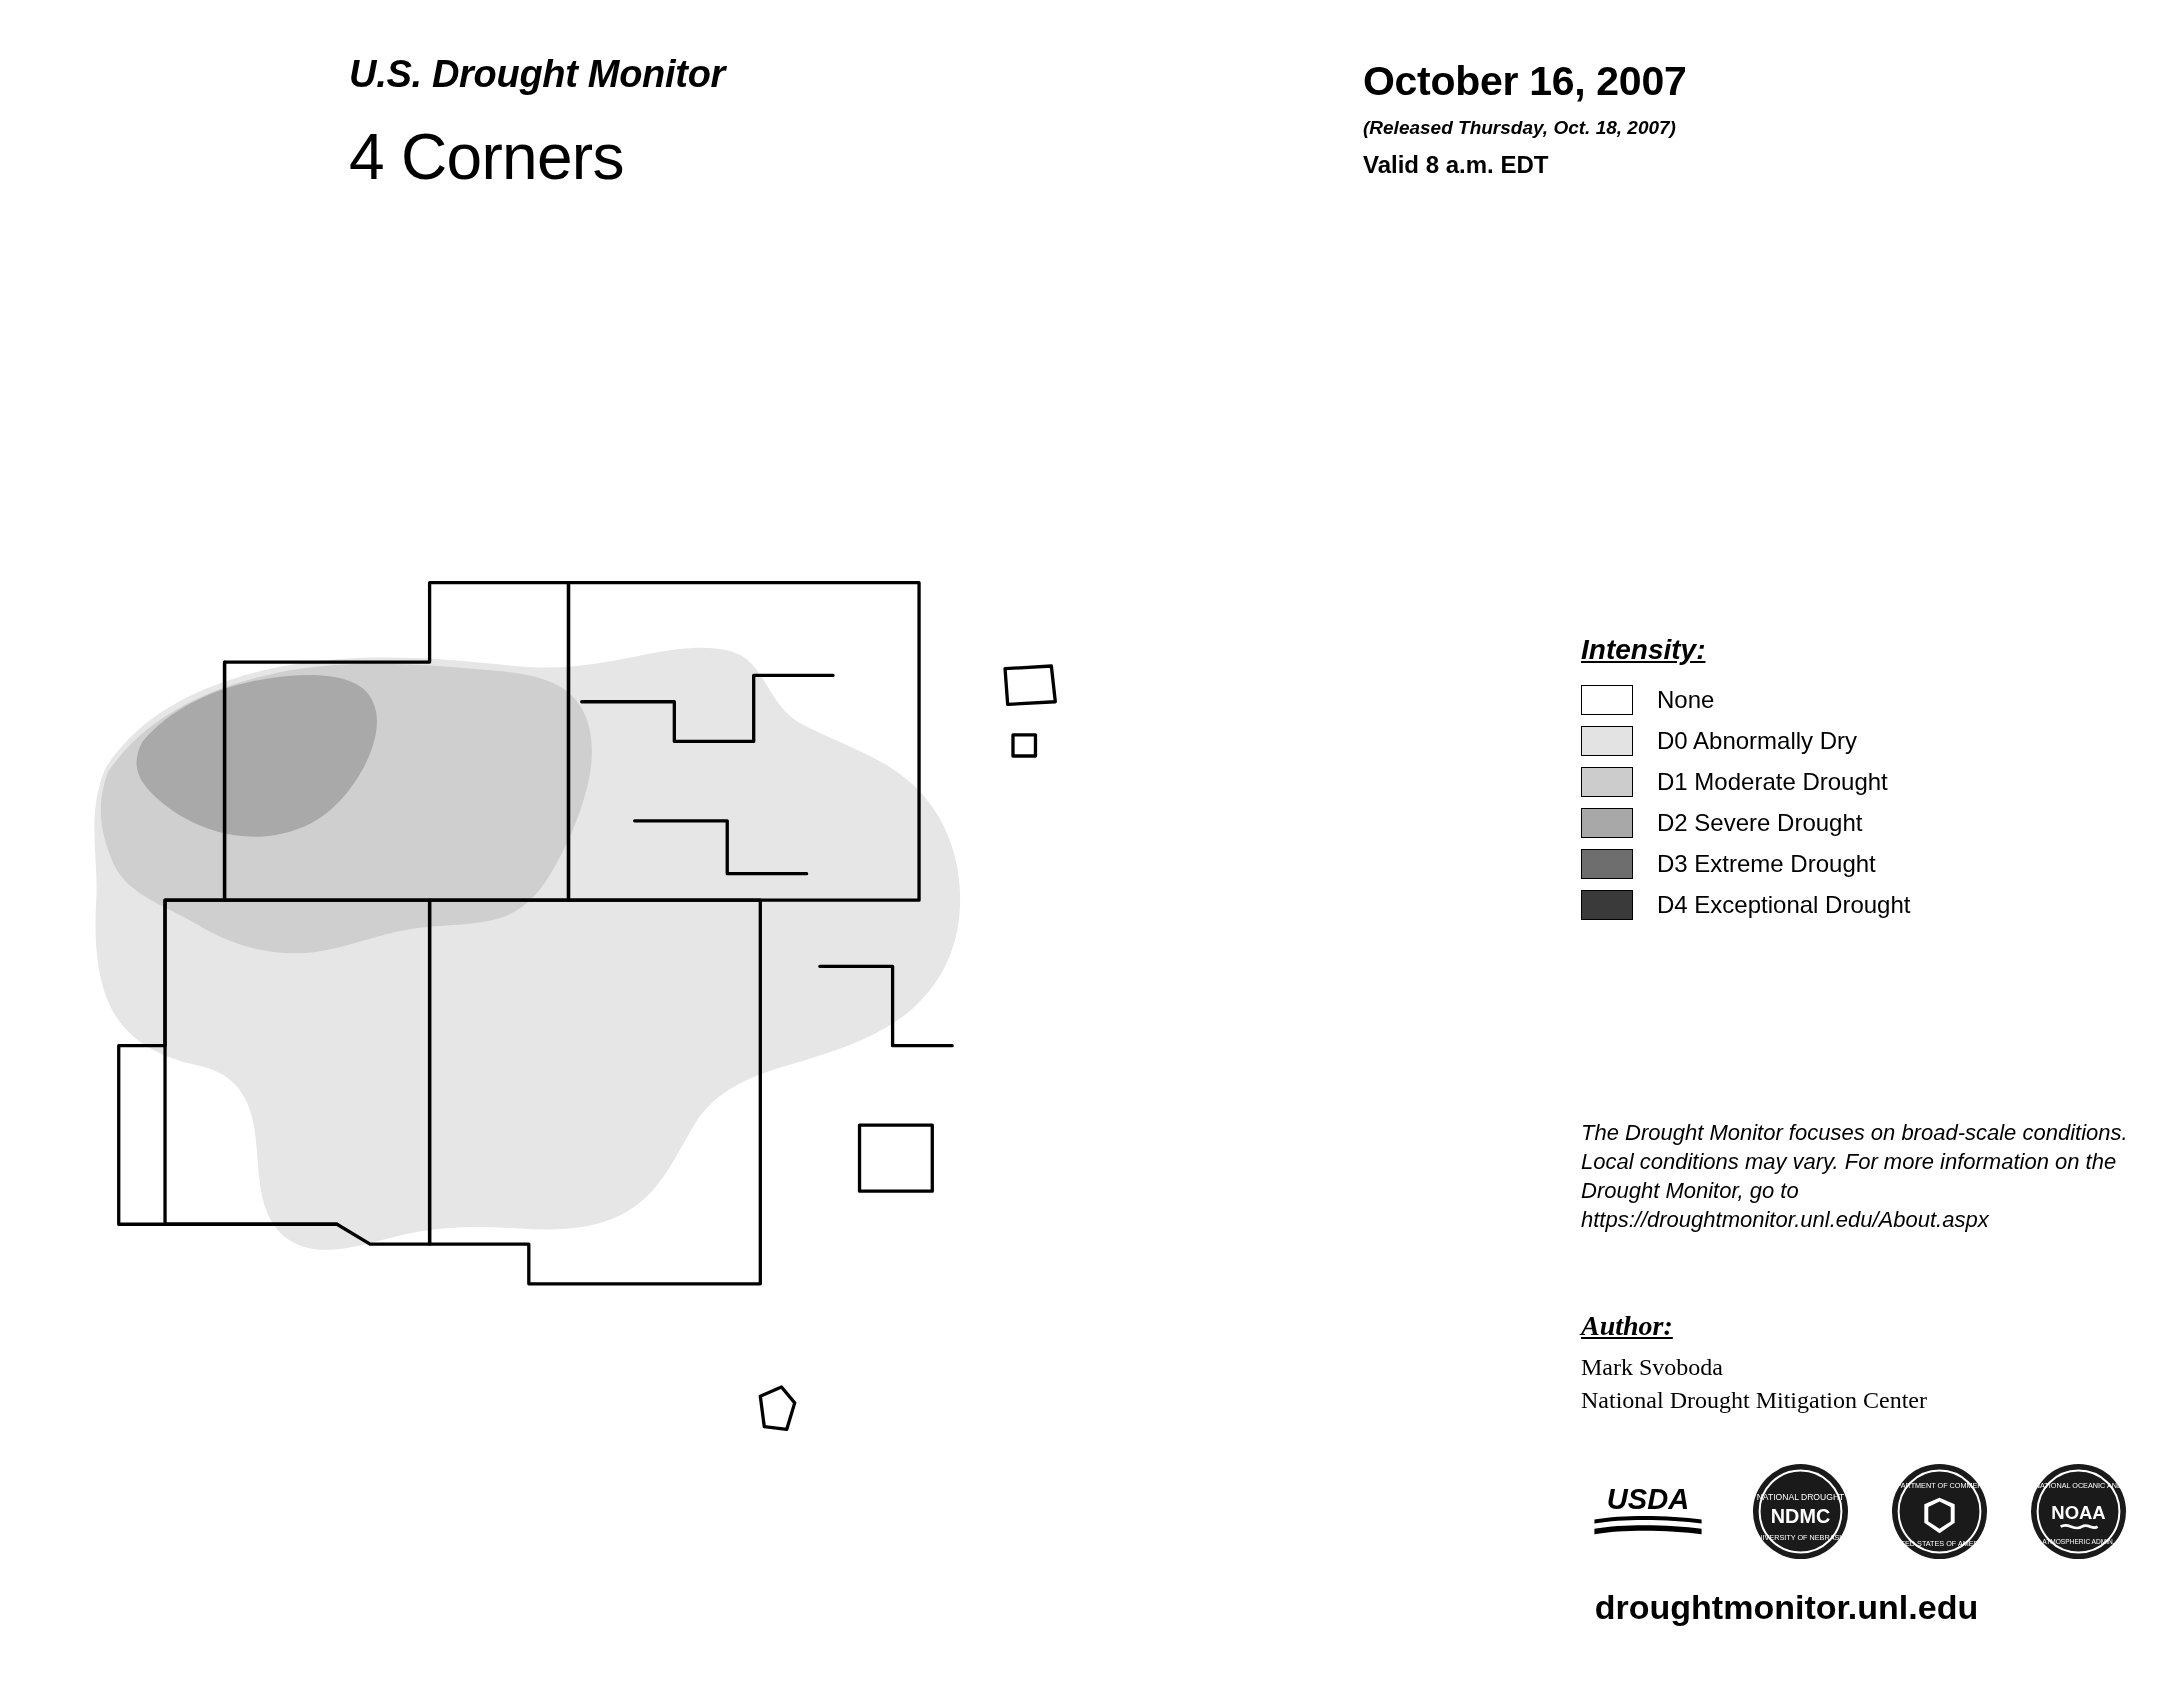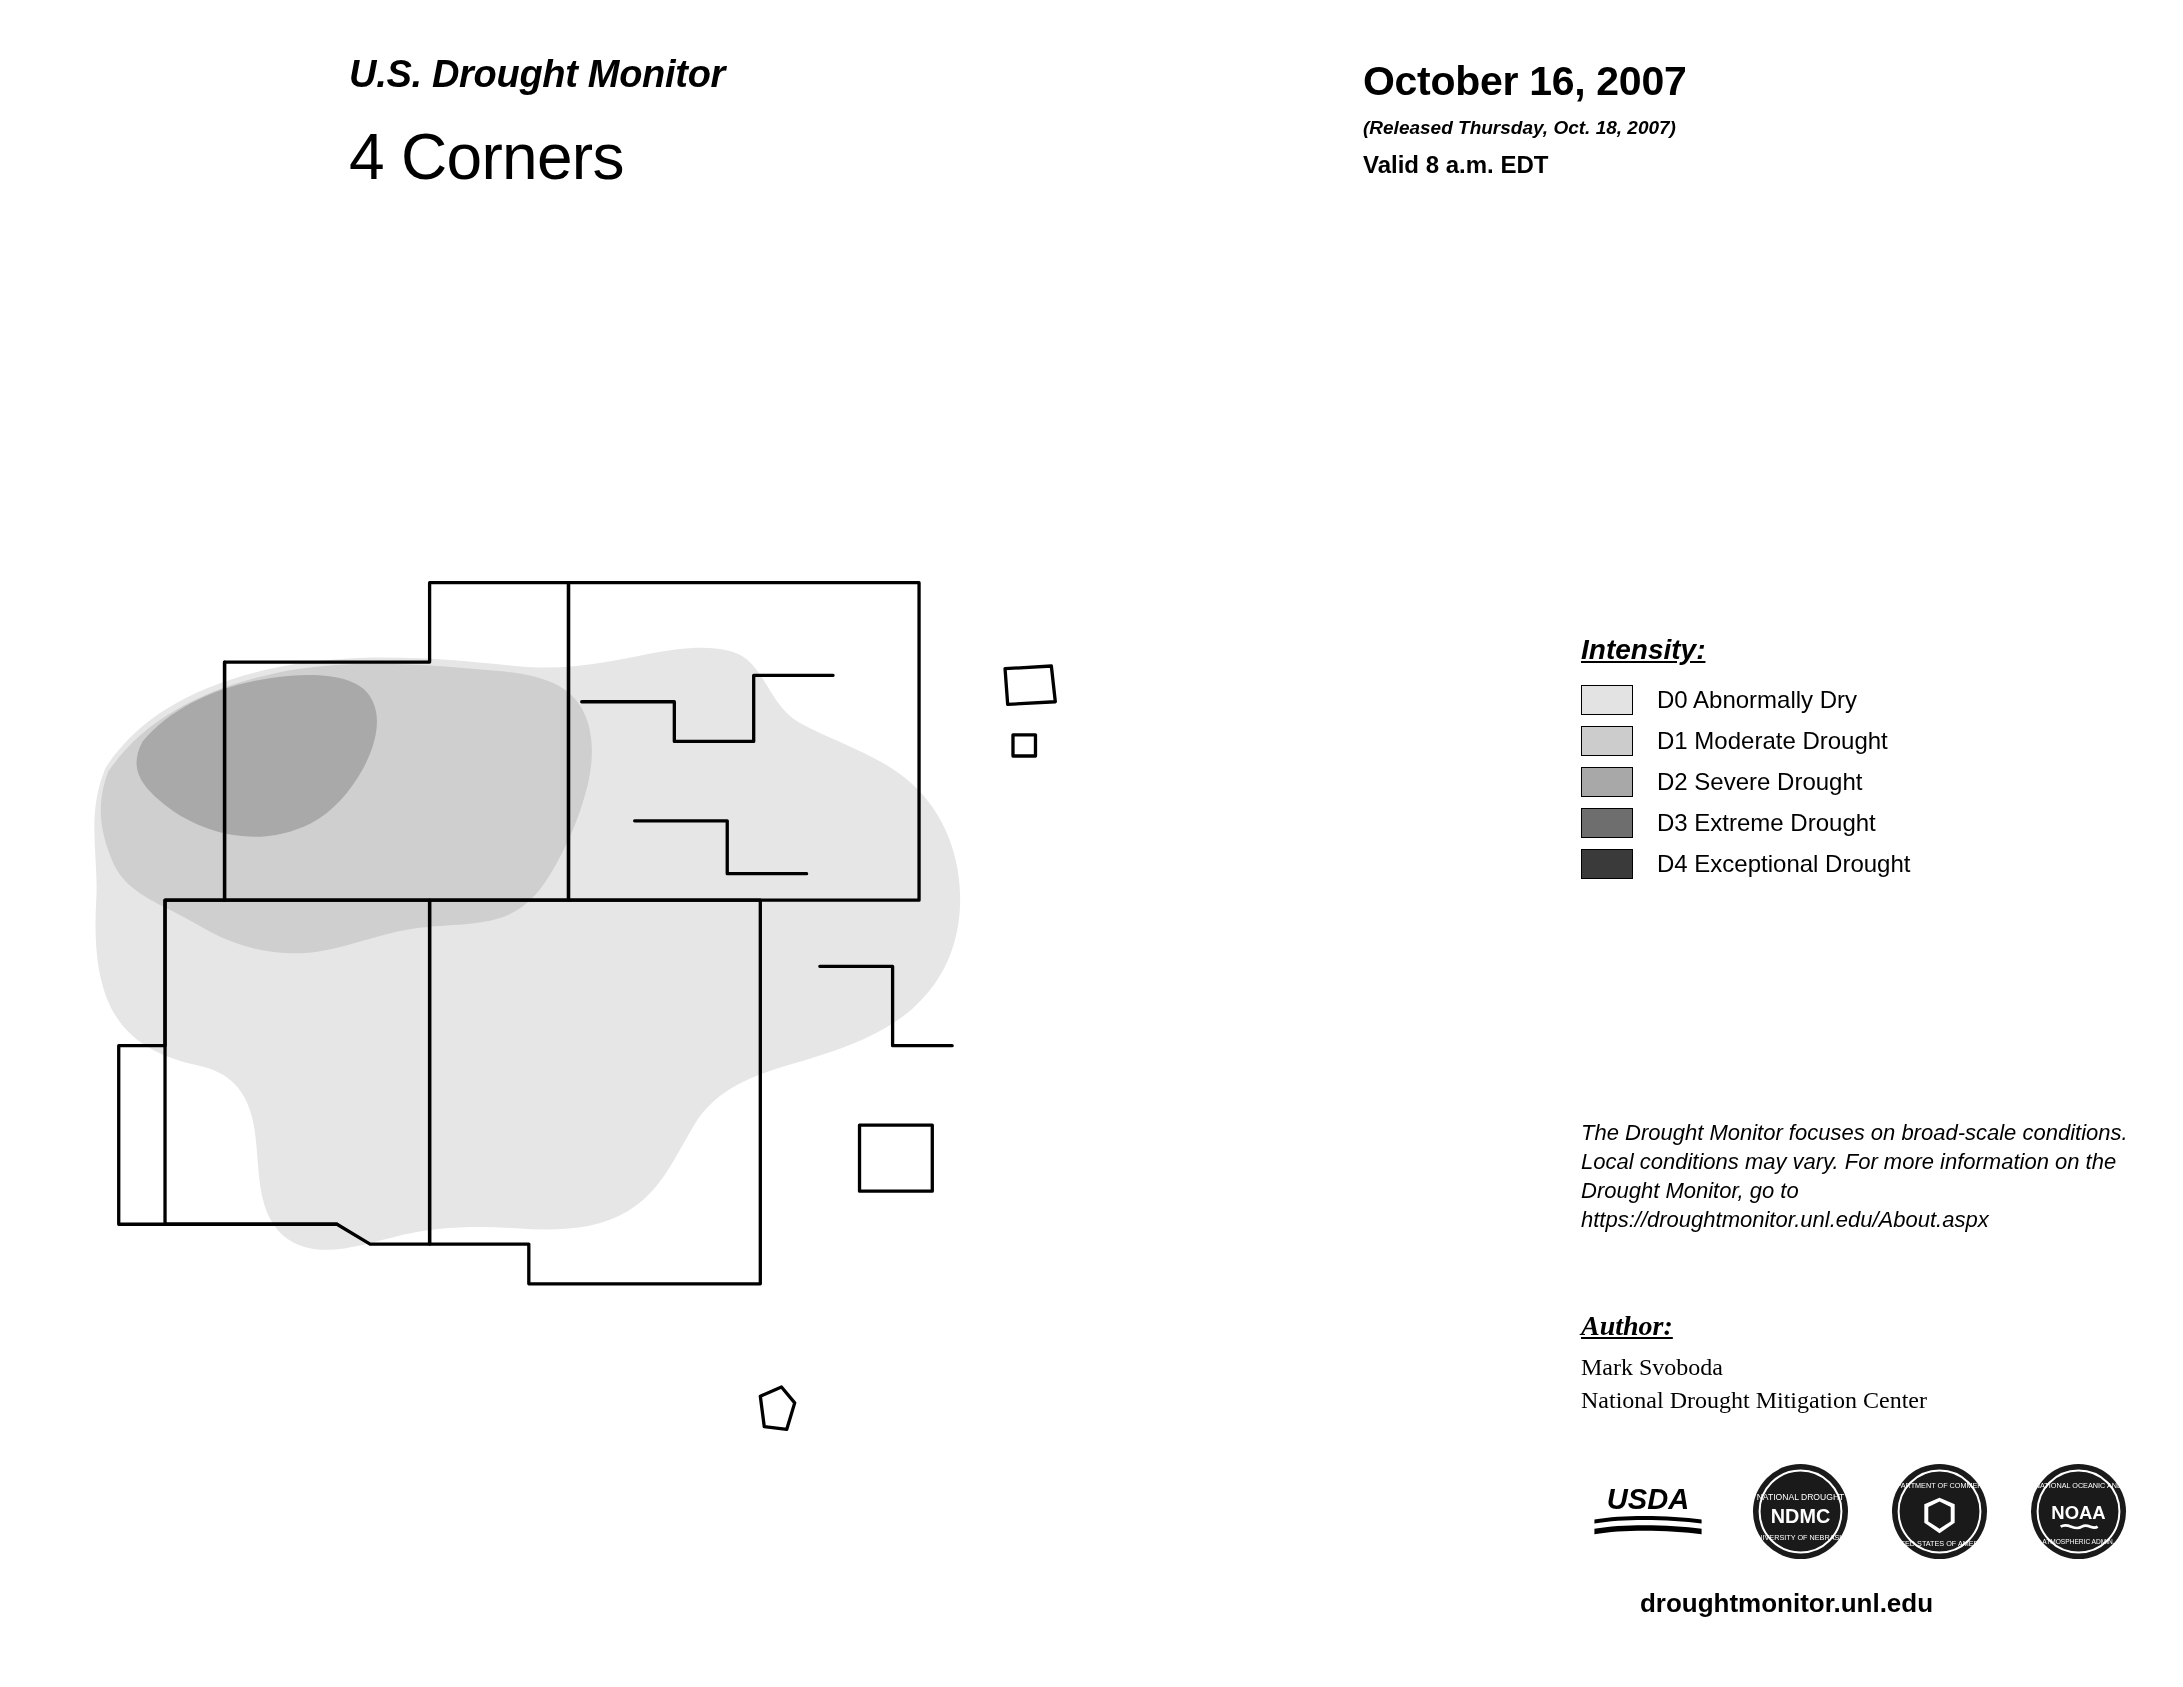--- a/index.html
+++ b/index.html
@@ -145,21 +145,21 @@
   }
   .logo { flex: 0 0 auto; }
 
   #footer-url {
     position: absolute;
     left: 1436px;
     top: 1588px;
     width: 701px;
     text-align: center;
     font-weight: bold;
-    font-size: 26px;
+    font-size: 34px;
   }
 </style>
 </head>
 <body>
 
 <div id="header-left">
   <div id="title-main">U.S. Drought Monitor</div>
   <div id="title-region">4 Corners</div>
 </div>
 
@@ -218,20 +218,24 @@
       <path d="M 1412 290 L 1446 290 L 1446 322 L 1412 322 Z"></path>
       <path d="M 1030 1290 L 1062 1276 L 1082 1300 L 1070 1340 L 1036 1336 Z"></path>
     </g>
   </svg>
 </div>
 
 <div id="legend-panel">
   <div id="legend-title">Intensity:</div>
 
   <div class="legend-row">
+    <span class="legend-swatch" style="background:#ffffff"></span>
+    <span class="legend-label">None</span>
+  </div>
+  <div class="legend-row">
     <span class="legend-swatch" style="background:#e3e3e3"></span>
     <span class="legend-label">D0 Abnormally Dry</span>
   </div>
   <div class="legend-row">
     <span class="legend-swatch" style="background:#cccccc"></span>
     <span class="legend-label">D1 Moderate Drought</span>
   </div>
   <div class="legend-row">
     <span class="legend-swatch" style="background:#a8a8a8"></span>
     <span class="legend-label">D2 Severe Drought</span>

